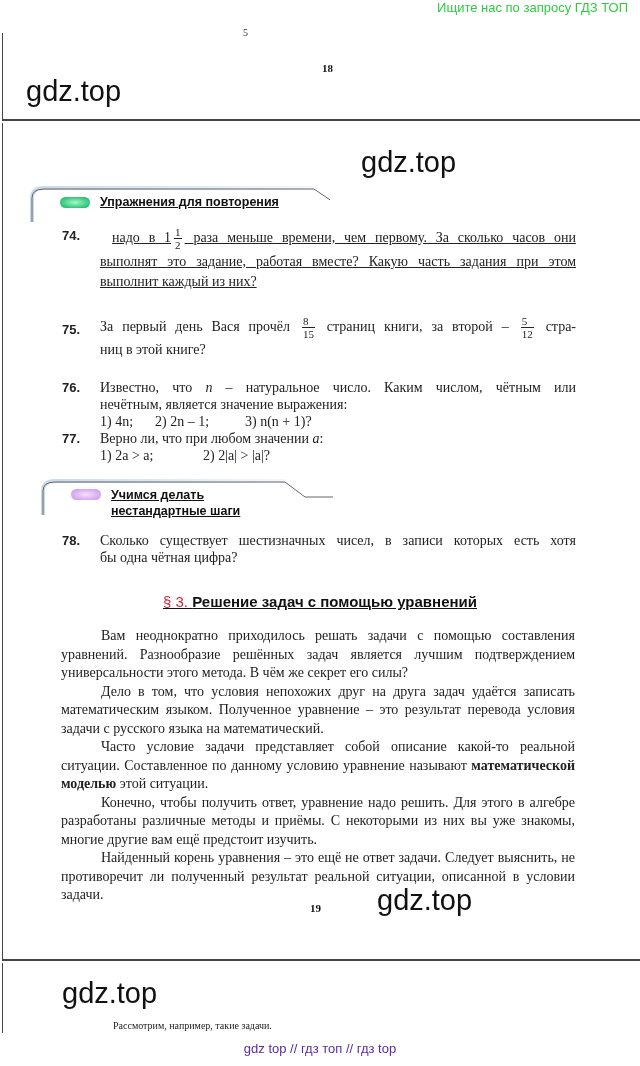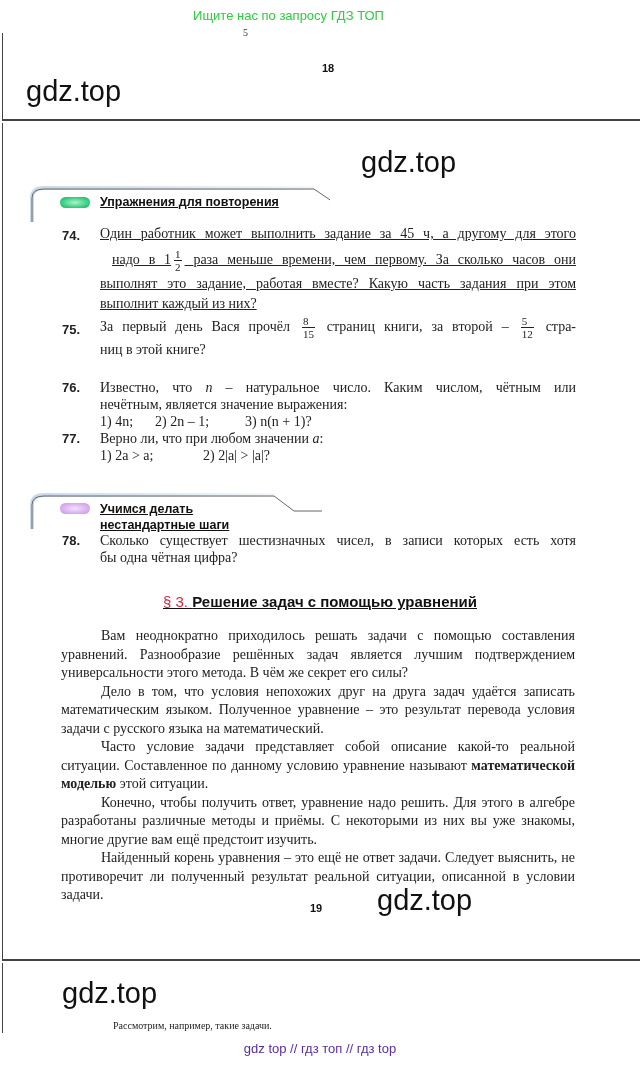--- a/index.html
+++ b/index.html
@@ -1,41 +1,41 @@
 <!DOCTYPE html>
 <html><head>
 <meta charset="utf-8">
 <style>
   * { margin: 0; padding: 0; box-sizing: border-box; }
   html, body { width: 640px; height: 1066px; background: #ffffff; overflow: hidden; }
   body { position: relative; font-family: "Liberation Serif", serif; color: #222; }
 
   .top-banner {
-    position: absolute; left: 0; top: 8px; width: 577px; text-align: center;
+    position: absolute; left: 0; top: 0; width: 628px; text-align: right;
     font-family: "Liberation Sans", sans-serif; font-size: 13px; color: #2ecc40;
   }
   .bottom-banner {
     position: absolute; left: 0; top: 1041px; width: 640px; text-align: center;
     font-family: "Liberation Sans", sans-serif; font-size: 13px; color: #5a2ca0;
   }
 
   .page-frame {
     position: absolute; left: 2px; width: 638px; background: #fff;
     border-left: 1px solid #444;
   }
   .frame-top { top: 33px; height: 88px; border-bottom: 2px solid #444; }
   .frame-main { top: 123px; height: 838px; border-bottom: 2px solid #444; }
   .frame-bottom { top: 963px; height: 70px; }
 
   .wm {
     position: absolute; font-family: "Liberation Sans", sans-serif;
     font-size: 29px; color: #111; letter-spacing: 0px;
   }
   .page-num {
-    position: absolute; font-family: Liberation Sans, sans-serif;
+    position: absolute; font-family: Liberation Serif, serif;
     font-size: 11px; font-weight: bold; color: #111;
   }
   .stray { position: absolute; font-size: 10px; color: #333; }
 
   
   .sec-head {
     position: absolute; left: 30px; height: 30px; width: 290px;
   }
   .sec-head svg { position: absolute; left: 0; top: 0; }
   .pill {
@@ -108,21 +108,20 @@
     <path d="M2 36 L2 12 Q2 2 14 2 L284 2" fill="none" stroke="url(#tabg1)" stroke-width="4"></path>
     <path d="M2 36 L2 12 Q2 3 14 3 L284 3 L306 18 L342 18" fill="none" stroke="#666" stroke-width="1"></path>
   </svg>
   <span class="pill green" style="top:11px;"></span>
   <span class="sec-title" style="top:8px;">Упражнения для повторения</span>
 </div>
 
 <div class="exercise" style="top:223px;text-decoration:underline;">
   <span class="ex-num" style="top:2px;">74.</span>
   <div class="ex-text">
-    <span class="ex-line just">Один работник может выполнить задание за 45 ч, а другому для этого</span>
     <span class="ex-line just" style="margin-top:3px;margin-left:12px;"><span>надо в 1</span><span class="frac"><span class="n">1</span><span class="d">2</span></span> <span>раза меньше времени, чем первому. За сколько часов они</span></span>
     <span class="ex-line just">выполнят это задание, работая вместе? Какую часть задания при этом</span>
     <span class="ex-line" style="line-height:17px;">выполнит каждый из них?</span>
   </div>
 </div>
 
 <div class="exercise" style="top:313px;">
   <span class="ex-num" style="top:6px;">75.</span>
   <div class="ex-text">
     <span class="ex-line just" style="line-height:28px;"><span>За первый день Вася прочёл</span> <span class="frac"><span class="n">8</span><span class="d">15</span></span> <span>страниц книги, за второй –</span> <span class="frac"><span class="n">5</span><span class="d">12</span></span> <span>стра-</span></span>
@@ -140,21 +139,21 @@
 </div>
 
 <div class="exercise tight" style="top:430px;">
   <span class="ex-num">77.</span>
   <div class="ex-text">
     <span class="ex-line"><span>Верно ли, что при любом значении</span> <i>a</i><span>:</span></span>
     <span class="ex-line"><span style="display:inline-block;width:103px;">1) 2a &gt; a;</span><span>2) 2|a| &gt; |a|?</span></span>
   </div>
 </div>
 
-<div class="sec-head" style="top:493px;">
+<div class="sec-head" style="top:479px;margin-left:11px;">
   <svg width="300" height="36">
     <defs>
       <linearGradient id="tabg2" x1="0" x2="1" y1="0" y2="0">
         <stop offset="0" stop-color="#c9d9ea"></stop>
         <stop offset="1" stop-color="#f4f8fc"></stop>
       </linearGradient>
     </defs>
     <path d="M2 36 L2 12 Q2 2 14 2 L244 2" fill="none" stroke="url(#tabg2)" stroke-width="4"></path>
     <path d="M2 36 L2 12 Q2 3 14 3 L244 3 L264 18 L292 18" fill="none" stroke="#666" stroke-width="1"></path>
   </svg>

